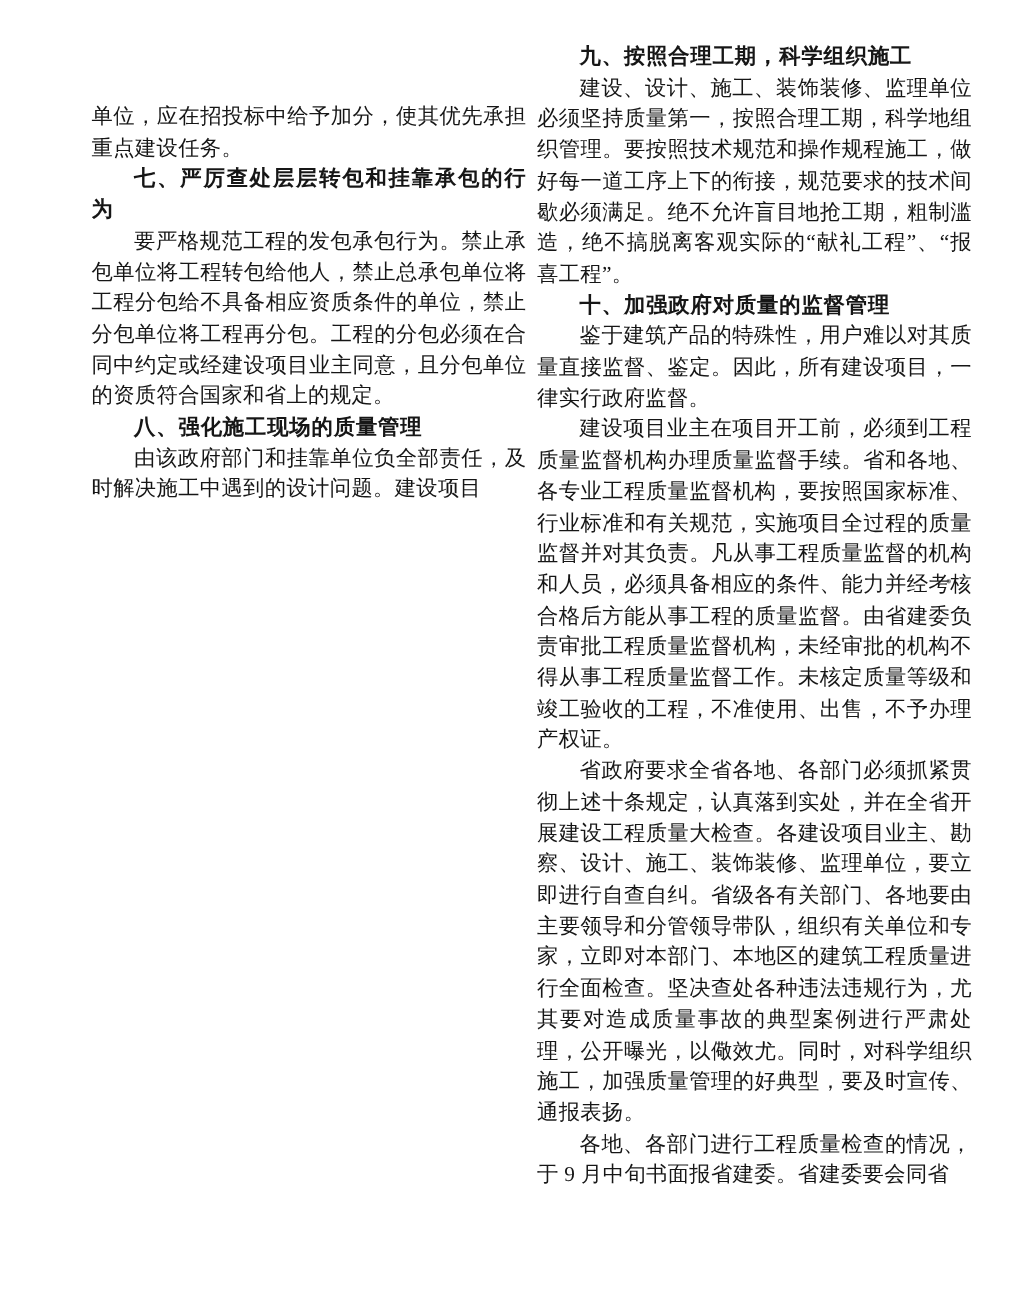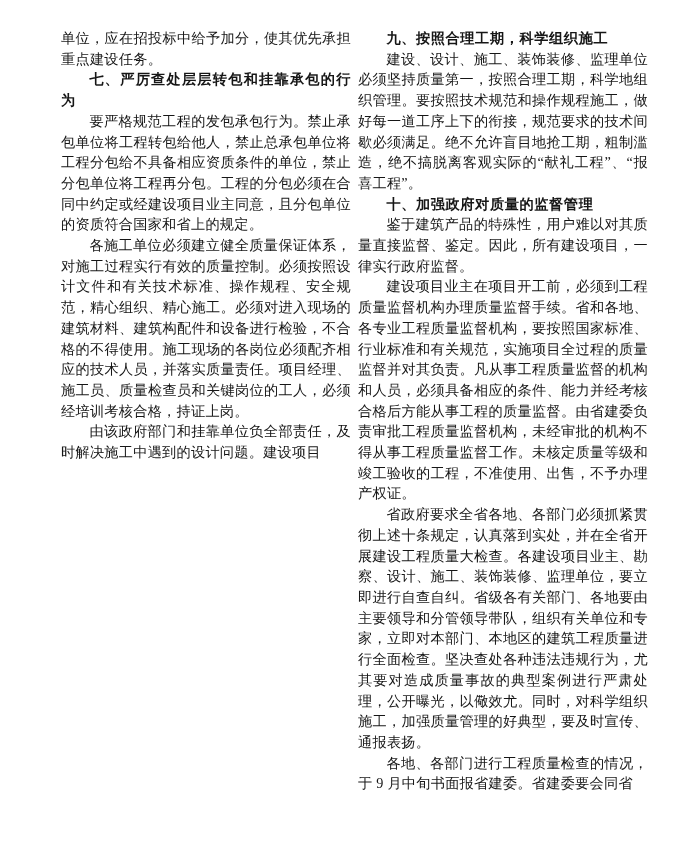--- a/index.html
+++ b/index.html
@@ -27,20 +27,21 @@
     line-height:20.7px;
     letter-spacing:0.25px;
     text-align:justify;
   }
   .col p{
     margin:0;
     text-indent:2em;
   }
   .col p.cont{
     text-indent:0;
+    margin-top:40px;
   }
   .col h3{
     margin:0;
     font-size:14.2px;
     line-height:20.7px;
     font-weight:700;
     text-indent:2em;
     letter-spacing:0.6px;
     font-family:Liberation Serif, serif;
     text-align:justify;
@@ -57,21 +58,21 @@
 </style>
 </head>
 <body>
 
 <div class="page">
   <div class="columns">
     <div class="col">
         <p class="cont">单位，应在招投标中给予加分，使其优先承担重点建设任务。</p>
         <h3>七、严厉查处层层转包和挂靠承包的行为</h3>
         <p>要严格规范工程的发包承包行为。禁止承包单位将工程转包给他人，禁止总承包单位将工程分包给不具备相应资质条件的单位，禁止分包单位将工程再分包。工程的分包必须在合同中约定或经建设项目业主同意，且分包单位的资质符合国家和省上的规定。</p>
-        <p>各施工单位必须建立健全质量保证体系，对施工过程实行有效的质量控制。必须按照设计文件和有关技术标准、操作规程、安全规范，精心组织、精心施工。必须对进入现场的建筑材料、建筑构配件和设备进行检验，不合格的不得使用。施工现场的各岗位必须配齐相应的技术人员，并落实质量责任。项目经理、施工员、质量检查员和关键岗位的工人，必须经培训考核合格，持证上岗。</p>
+        <h3>八、强化施工现场的质量管理</h3>
         <p>由该政府部门和挂靠单位负全部责任，及时解决施工中遇到的设计问题。建设项目</p>
       </div>
     <div class="col">
         <h3>九、按照合理工期，科学组织施工</h3>
         <p>建设、设计、施工、装饰装修、监理单位必须坚持质量第一，按照合理工期，科学地组织管理。要按照技术规范和操作规程施工，做好每一道工序上下的衔接，规范要求的技术间歇必须满足。绝不允许盲目地抢工期，粗制滥造，绝不搞脱离客观实际的“献礼工程”、“报喜工程”。</p>
         <h3>十、加强政府对质量的监督管理</h3>
         <p>鉴于建筑产品的特殊性，用户难以对其质量直接监督、鉴定。因此，所有建设项目，一律实行政府监督。</p>
         <p>建设项目业主在项目开工前，必须到工程质量监督机构办理质量监督手续。省和各地、各专业工程质量监督机构，要按照国家标准、行业标准和有关规范，实施项目全过程的质量监督并对其负责。凡从事工程质量监督的机构和人员，必须具备相应的条件、能力并经考核合格后方能从事工程的质量监督。由省建委负责审批工程质量监督机构，未经审批的机构不得从事工程质量监督工作。未核定质量等级和竣工验收的工程，不准使用、出售，不予办理产权证。</p>
         <p>省政府要求全省各地、各部门必须抓紧贯彻上述十条规定，认真落到实处，并在全省开展建设工程质量大检查。各建设项目业主、勘察、设计、施工、装饰装修、监理单位，要立即进行自查自纠。省级各有关部门、各地要由主要领导和分管领导带队，组织有关单位和专家，立即对本部门、本地区的建筑工程质量进行全面检查。坚决查处各种违法违规行为，尤其要对造成质量事故的典型案例进行严肃处理，公开曝光，以儆效尤。同时，对科学组织施工，加强质量管理的好典型，要及时宣传、通报表扬。</p>
         <p>各地、各部门进行工程质量检查的情况，于 9 月中旬书面报省建委。省建委要会同省</p>

